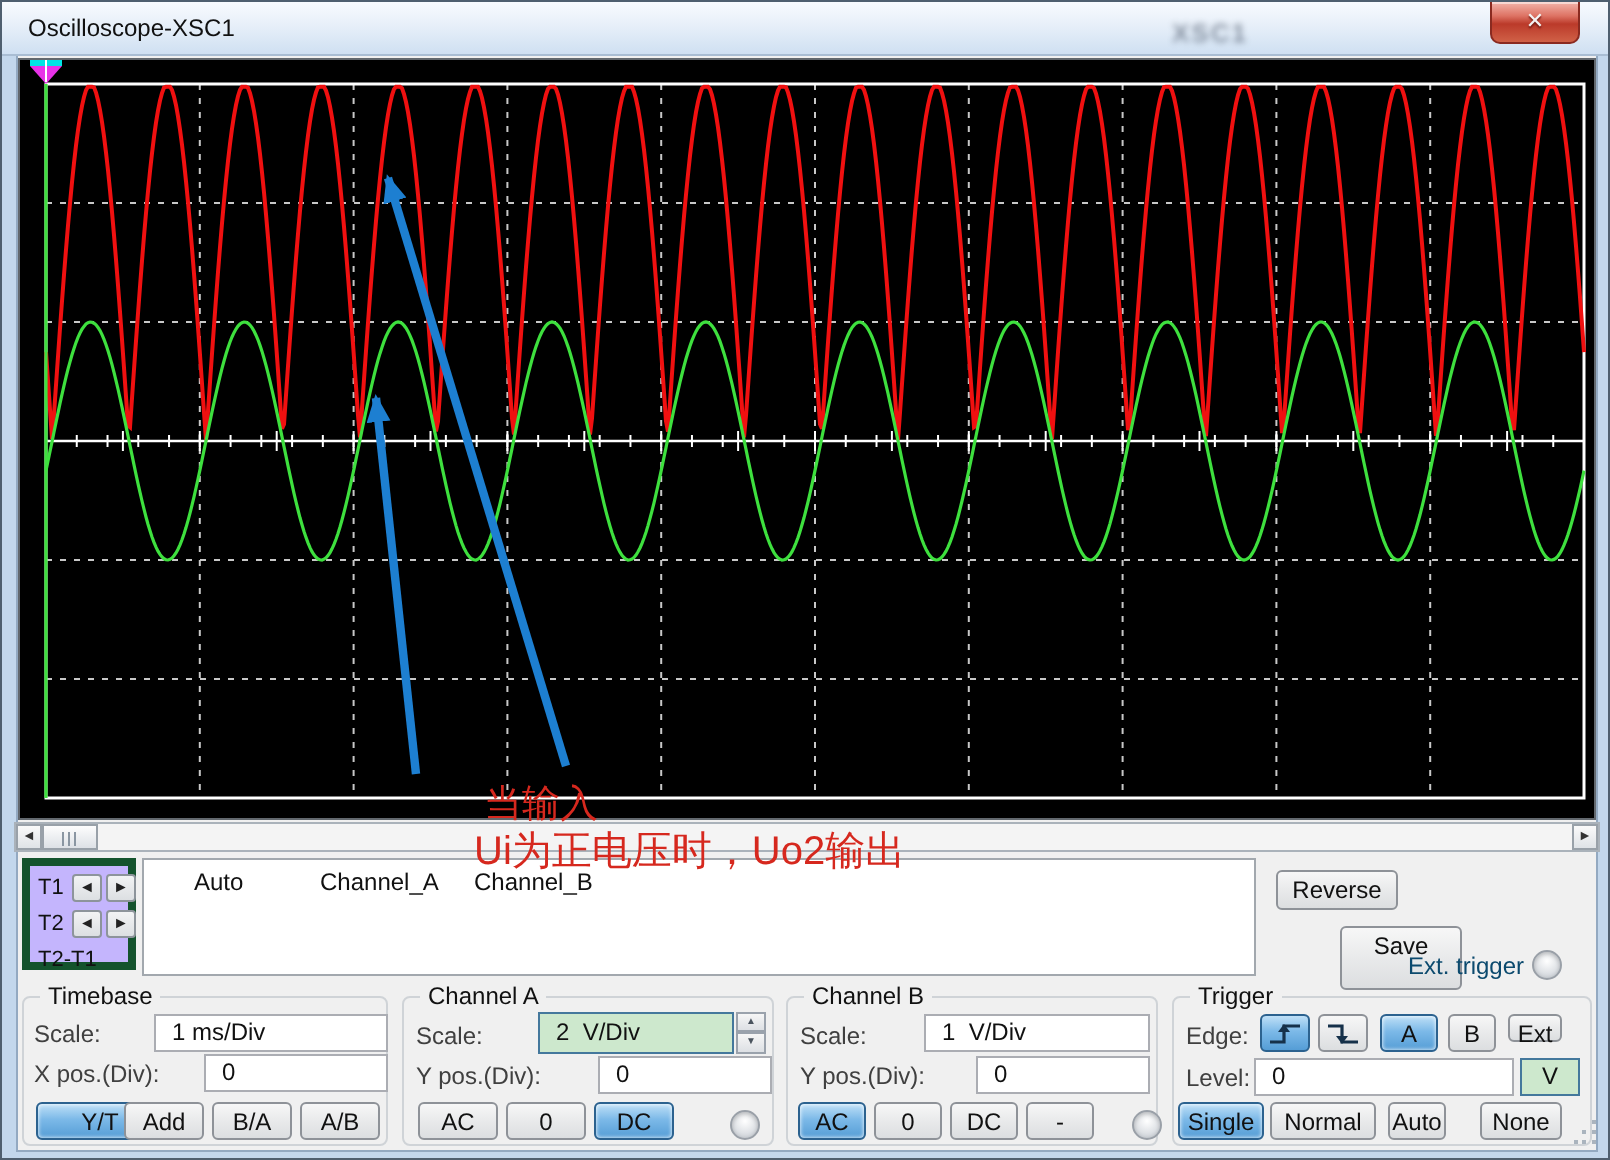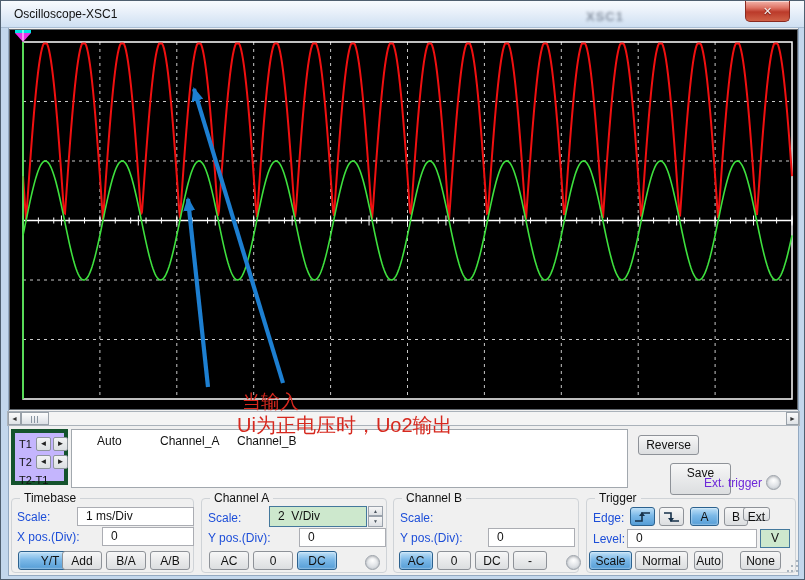--- a/index.html
+++ b/index.html
@@ -30,27 +30,27 @@
   .mini-btn{position:absolute;width:15px;height:14px;background:linear-gradient(#f2f3f4,#dcdfe2);border:1px solid #8d949b;border-radius:2px;
     box-sizing:border-box;font-size:8px;line-height:12px;text-align:center;color:#222;}
 
   .readout-table{position:absolute;left:70px;top:428px;width:557px;height:59px;background:#fff;border:1px solid #a2a8ae;box-sizing:border-box;}
   .readout-table .hdr{position:absolute;top:4px;font-size:12px;color:#111;}
 
   .push-btn{position:absolute;background:linear-gradient(#f7f7f7,#eaebec 45%,#dcdee0);border:1px solid #8e9298;border-radius:3px;
     box-sizing:border-box;font-size:12px;color:#111;text-align:center;line-height:18px;cursor:default;}
   .push-btn.sel{background:linear-gradient(#bfe0f7,#7cb9e8 45%,#559dd6);border-color:#2c628f;box-shadow:inset 0 0 2px #fff;}
 
-  .ext-lbl{position:absolute;left:703px;top:475px;font-size:12px;color:#6d28d9;}
+  .ext-lbl{position:absolute;left:703px;top:475px;font-size:12px;color:#0c4a6e;}
   .led{position:absolute;width:13px;height:13px;border-radius:50%;border:1px solid #9aa0a8;
     background:radial-gradient(circle at 50% 35%,#ffffff 0%,#dfe2e6 55%,#b9bfc6 100%);box-shadow:inset 0 1px 2px rgba(0,0,0,.2);}
 
   .groupbox{position:absolute;height:75px;border:1px solid #cfd3d7;border-radius:4px;box-sizing:border-box;}
   .groupbox .gtitle{position:absolute;top:-8px;left:8px;background:#f0f0f0;padding:0 4px;font-size:12px;color:#111;}
-  .flabel{position:absolute;font-size:12px;color:#1d4ed8;white-space:nowrap;}
+  .flabel{position:absolute;font-size:12px;color:#404040;white-space:nowrap;}
   .field{position:absolute;height:19px;background:#fff;border:1px solid #abadb3;box-sizing:border-box;font-size:12px;color:#111;
     line-height:17px;padding-left:8px;white-space:pre;}
   .field.green{background:#cde8cd;border:1px solid #44789c;}
   .spinner{position:absolute;width:15px;box-sizing:border-box;}
   .spin-half{position:absolute;left:0;width:15px;height:10px;background:linear-gradient(#f6f6f6,#dde0e4);border:1px solid #9aa2ac;
     box-sizing:border-box;font-size:5px;text-align:center;color:#4a545e;line-height:8px;}
   .edge-btn{position:absolute;width:25px;height:19px;background:linear-gradient(#f7f7f7,#dcdee0);border:1px solid #8e9298;border-radius:3px;box-sizing:border-box;}
   .edge-btn.sel{background:linear-gradient(#bfe0f7,#7cb9e8 45%,#559dd6);border-color:#2c628f;}
   .edge-btn svg{position:absolute;left:3px;top:2px;}
 
@@ -222,20 +222,21 @@
     <div class="field" style="left:97px;top:29px;width:87px;">0</div>
     <div class="push-btn" style="left:7px;top:52px;width:40px;height:19px;">AC</div>
     <div class="push-btn" style="left:51px;top:52px;width:40px;height:19px;">0</div>
     <div class="push-btn sel" style="left:95px;top:52px;width:40px;height:19px;">DC</div>
     <div class="led" style="left:163px;top:56px;"></div>
   </div>
 
   <div class="groupbox" style="left:392px;top:497px;width:186px;">
     <span class="gtitle">Channel B</span>
     <span class="flabel" style="left:6px;top:12px;">Scale:</span>
+    <div class="field" style="left:68px;top:8px;width:113px;">1  V/Div</div>
     <span class="flabel" style="left:6px;top:32px;">Y pos.(Div):</span>
     <div class="field" style="left:94px;top:29px;width:87px;">0</div>
     <div class="push-btn sel" style="left:5px;top:52px;width:34px;height:19px;">AC</div>
     <div class="push-btn" style="left:43px;top:52px;width:34px;height:19px;">0</div>
     <div class="push-btn" style="left:81px;top:52px;width:34px;height:19px;">DC</div>
     <div class="push-btn" style="left:119px;top:52px;width:34px;height:19px;">-</div>
     <div class="led" style="left:172px;top:56px;"></div>
   </div>
 
   <div class="groupbox" style="left:585px;top:497px;width:210px;">
@@ -248,25 +249,25 @@
       </svg>
     </div>
     <div class="edge-btn" style="left:72px;top:8px;">
       <svg width="18" height="14">
         <polyline points="1,3 8,3 8,11 16,11" fill="none" stroke="#16314a" stroke-width="1.6"></polyline>
         <polygon points="5,8 11,8 8,12" fill="#16314a"></polygon>
       </svg>
     </div>
     <div class="push-btn sel" style="left:103px;top:8px;width:29px;height:19px;">A</div>
     <div class="push-btn" style="left:137px;top:8px;width:24px;height:19px;">B</div>
-    <div class="push-btn" style="left:156px;top:8px;width:27px;height:14px;">Ext</div>
+    <div class="push-btn" style="left:167px;top:8px;width:27px;height:14px;">Ext</div>
     <span class="flabel" style="left:6px;top:33px;">Level:</span>
     <div class="field" style="left:40px;top:30px;width:130px;">0</div>
     <div class="field green" style="left:173px;top:30px;width:30px;padding-left:0;text-align:center;">V</div>
-    <div class="push-btn sel" style="left:2px;top:52px;width:43px;height:19px;">Scale</div>
+    <div class="push-btn sel" style="left:2px;top:52px;width:43px;height:19px;">Single</div>
     <div class="push-btn" style="left:48px;top:52px;width:53px;height:19px;">Normal</div>
     <div class="push-btn" style="left:107px;top:52px;width:29px;height:19px;">Auto</div>
     <div class="push-btn" style="left:153px;top:52px;width:41px;height:19px;">None</div>
   </div>
 
   <div class="grip">
     <i style="left:9px;top:0;"></i>
       <i style="left:9px;top:5px;"></i>
       <i style="left:9px;top:10px;"></i>
     <i style="left:4px;top:5px;"></i>

